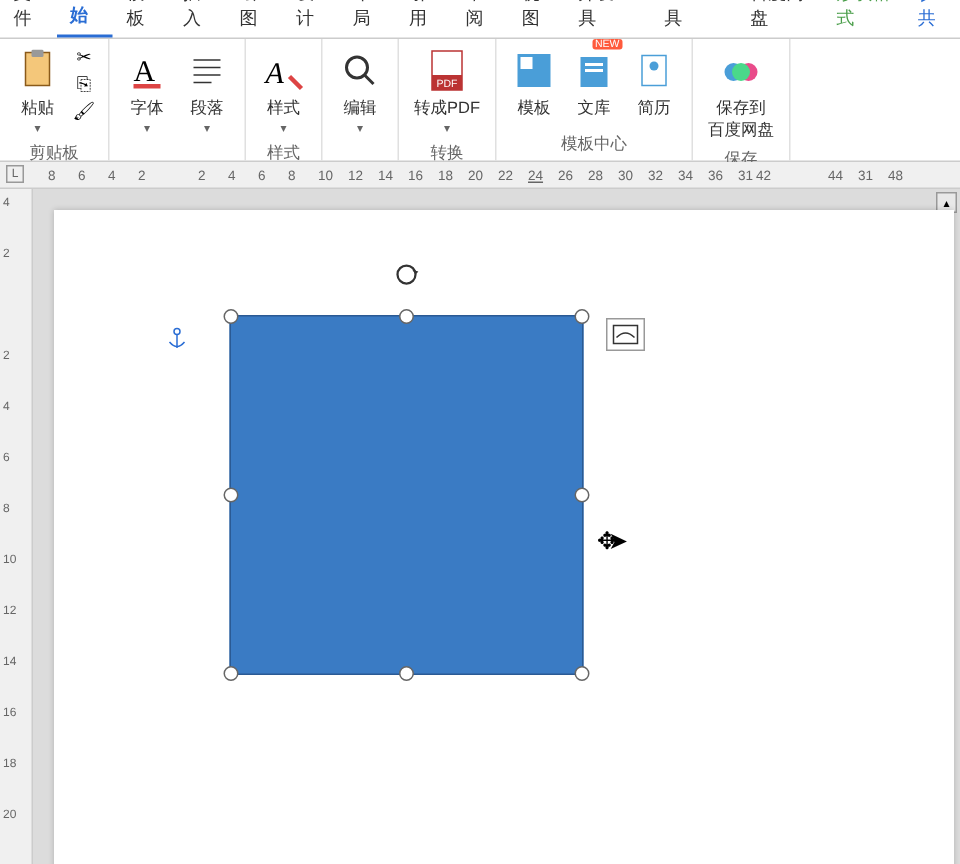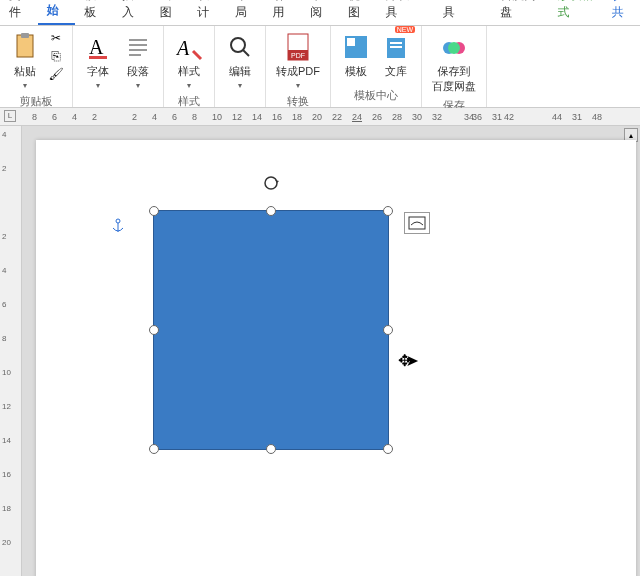--- a/index.html
+++ b/index.html
@@ -174,20 +174,29 @@
         <span class="new-badge">NEW</span>
         <div class="ic">
             <svg width="26" height="26">
               <rect x="4" y="4" width="18" height="20" fill="#4a9ed8"></rect>
               <rect x="7" y="8" width="12" height="2" fill="#fff"></rect>
               <rect x="7" y="12" width="12" height="2" fill="#fff"></rect>
             </svg>
           </div>
         <div class="lbl">文库</div>
       </div>
+      <div class="bigbtn">
+        <div class="ic">
+            <svg width="26" height="26">
+              <rect x="5" y="3" width="16" height="20" fill="#fff" stroke="#4a9ed8"></rect>
+              <circle cx="13" cy="10" r="3" fill="#4a9ed8"></circle>
+            </svg>
+          </div>
+        <div class="lbl">简历</div>
+      </div>
     </div>
     <div class="rlabel">模板中心</div>
   </div>
 
   <div class="rgroup">
     <div class="rbtns">
       <div class="bigbtn">
         <div class="ic">
             <svg width="30" height="26">
               <circle cx="10" cy="14" r="6" fill="#4a9ed8"></circle>
@@ -219,21 +228,21 @@
     <span class="tick" style="left: 252px;">14</span>
     <span class="tick" style="left: 272px;">16</span>
     <span class="tick" style="left: 292px;">18</span>
     <span class="tick" style="left: 312px;">20</span>
     <span class="tick" style="left: 332px;">22</span>
     <span class="tick" style="left: 352px; text-decoration: underline;">24</span>
     <span class="tick" style="left: 372px;">26</span>
     <span class="tick" style="left: 392px;">28</span>
     <span class="tick" style="left: 412px;">30</span>
     <span class="tick" style="left: 432px;">32</span>
-    <span class="tick" style="left: 464px;">34</span>
+    <span class="tick" style="left: 452px;">34</span>
     <span class="tick" style="left: 472px;">36</span>
     <span class="tick" style="left: 492px;">31</span>
     <span class="tick" style="left: 512px;"></span>
     <span class="tick" style="left: 504px;">42</span>
     <span class="tick" style="left: 552px; text-align: center;">44</span>
     <span class="tick" style="left: 572px;">31</span>
     <span class="tick" style="left: 592px;">48</span>
   </div>
 
 <div class="workspace">

